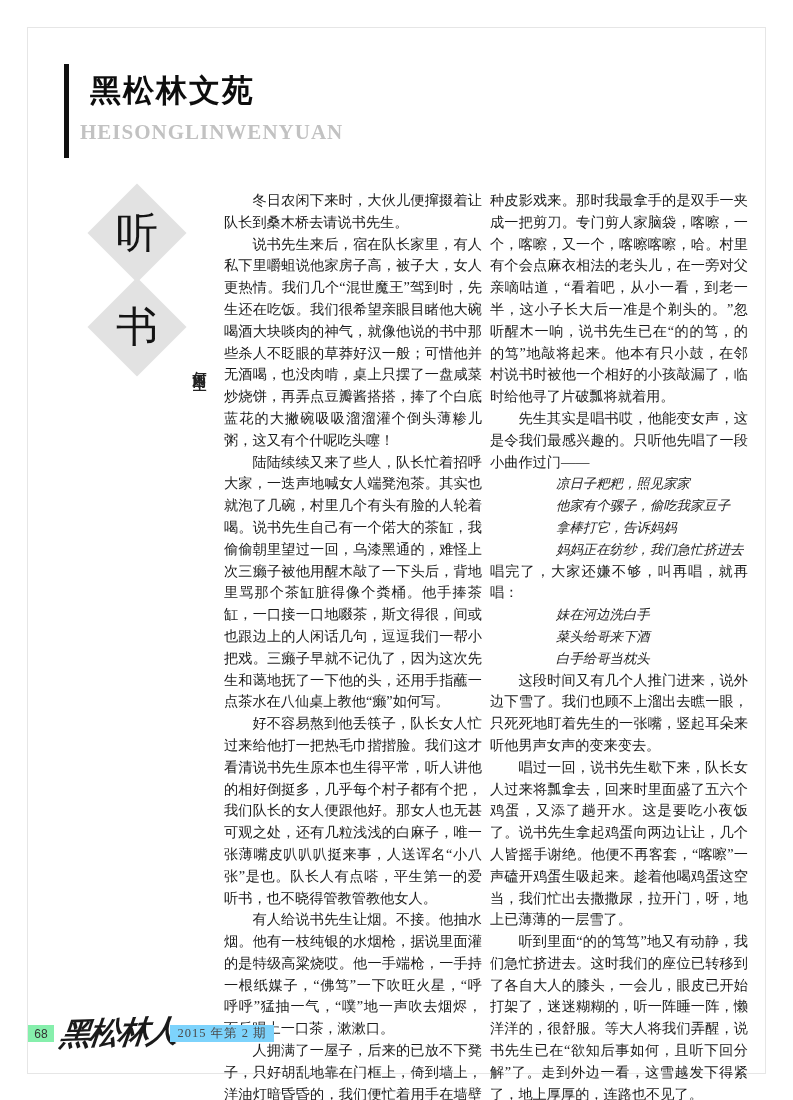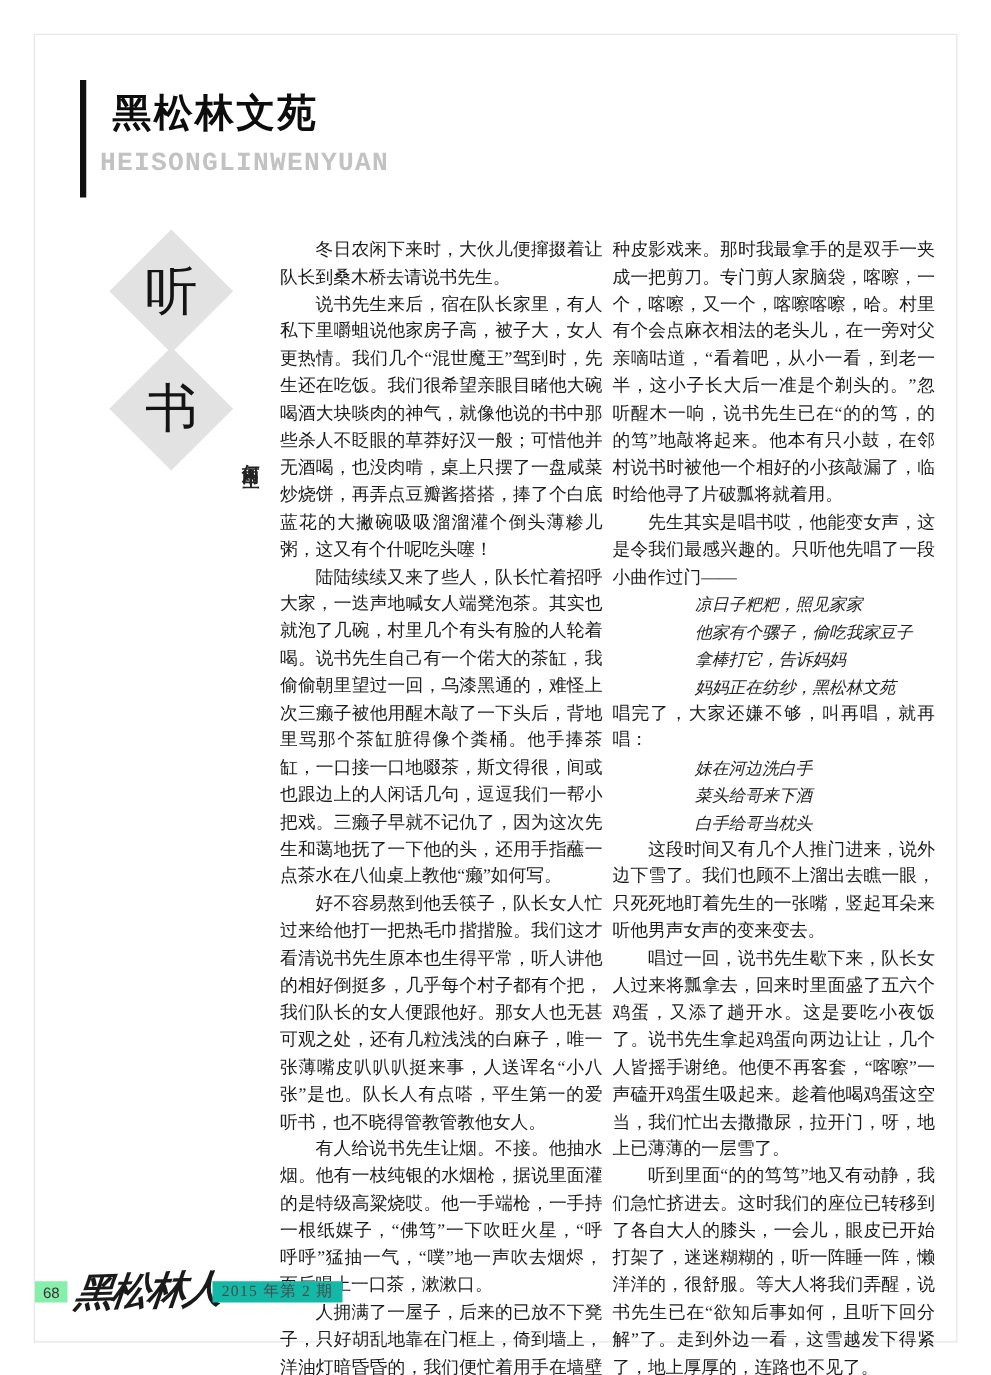--- a/index.html
+++ b/index.html
@@ -11,21 +11,21 @@
     position:absolute;left:27px;top:27px;width:737px;height:1045px;
     border:1px solid #e6e6e6;pointer-events:none;
   }
   
   .head-bar{position:absolute;left:64px;top:64px;width:5px;height:94px;background:#101010;}
   .head-title{
     position:absolute;left:80px;top:70px;font-family:"Liberation Sans",sans-serif;
     font-weight:bold;font-size:31px;letter-spacing:2px;color:#0d0d0d;margin-left:10px;
   }
   .head-sub{
-    position:absolute;left:80px;top:120px;font-family:Liberation Mono, monospace;
+    position:absolute;left:80px;top:120px;font-family:Liberation Serif, serif;
     font-weight:bold;font-size:21px;letter-spacing:1px;color:#c2c2c2;
   }
   
   .diamond{
     position:absolute;width:70px;height:70px;background:#e2e2e2;
     transform:rotate(45deg);left:102px;
   }
   .diamond.d1{top:198px;}
   .diamond.d2{top:292px;}
   .diamond span{
@@ -57,21 +57,21 @@
     position:absolute;left:0;top:7px;width:26px;height:17px;background:#86efac;
     font-family:"Liberation Sans",sans-serif;font-size:12px;color:#333;
     display:flex;align-items:center;justify-content:center;
   }
   .footer-logo{
     position:absolute;left:32px;top:-6px;font-size:31px;font-weight:bold;
     font-style:italic;color:#1a1a1a;transform:skewX(-8deg) rotate(-2deg);
     font-family:"Liberation Serif",serif;white-space:nowrap;letter-spacing:-2px;
   }
   .issue-box{
-    position:absolute;left:142px;top:7px;width:104px;height:17px;background:#14b8a6;
+    position:absolute;left:142px;top:7px;width:104px;height:17px;background:#7dd3fc;
     font-size:12.5px;color:#4a4a4a;display:flex;align-items:center;justify-content:center;
     letter-spacing:1px;
   }
 </style>
 </head>
 <body>
 
 <div class="page-edge"></div>
 
 <div class="head-bar"></div>
@@ -94,21 +94,21 @@
     <p>有人给说书先生让烟。不接。他抽水烟。他有一枝纯银的水烟枪，据说里面灌的是特级高粱烧哎。他一手端枪，一手持一根纸媒子，“佛笃”一下吹旺火星，“呼呼呼”猛抽一气，“噗”地一声吹去烟烬，而后喝上一口茶，漱漱口。</p>
     <p>人拥满了一屋子，后来的已放不下凳子，只好胡乱地靠在门框上，倚到墙上，洋油灯暗昏昏的，我们便忙着用手在墙壁上导演出各</p>
   </div>
 <div class="col col-2" id="col2">
     <p class="noindent">种皮影戏来。那时我最拿手的是双手一夹成一把剪刀。专门剪人家脑袋，喀嚓，一个，喀嚓，又一个，喀嚓喀嚓，哈。村里有个会点麻衣相法的老头儿，在一旁对父亲嘀咕道，“看着吧，从小一看，到老一半，这小子长大后一准是个剃头的。”忽听醒木一响，说书先生已在“的的笃，的的笃”地敲将起来。他本有只小鼓，在邻村说书时被他一个相好的小孩敲漏了，临时给他寻了片破瓢将就着用。</p>
     <p>先生其实是唱书哎，他能变女声，这是令我们最感兴趣的。只听他先唱了一段小曲作过门——</p>
     <div class="verse">
       <div>凉日子粑粑，照见家家</div>
       <div>他家有个骡子，偷吃我家豆子</div>
       <div>拿棒打它，告诉妈妈</div>
-      <div>妈妈正在纺纱，黑松林文苑</div>
+      <div>妈妈正在纺纱，我们急忙挤进去</div>
     </div>
     <p class="noindent">唱完了，大家还嫌不够，叫再唱，就再唱：</p>
     <div class="verse">
       <div>妹在河边洗白手</div>
       <div>菜头给哥来下酒</div>
       <div>白手给哥当枕头</div>
     </div>
     <p>这段时间又有几个人推门进来，说外边下雪了。我们也顾不上溜出去瞧一眼，只死死地盯着先生的一张嘴，竖起耳朵来听他男声女声的变来变去。</p>
     <p>唱过一回，说书先生歇下来，队长女人过来将瓢拿去，回来时里面盛了五六个鸡蛋，又添了趟开水。这是要吃小夜饭了。说书先生拿起鸡蛋向两边让让，几个人皆摇手谢绝。他便不再客套，“喀嚓”一声磕开鸡蛋生吸起来。趁着他喝鸡蛋这空当，我们忙出去撒撒尿，拉开门，呀，地上已薄薄的一层雪了。</p>
     <p>听到里面“的的笃笃”地又有动静，我们急忙挤进去。这时我们的座位已转移到了各自大人的膝头，一会儿，眼皮已开始打架了，迷迷糊糊的，听一阵睡一阵，懒洋洋的，很舒服。等大人将我们弄醒，说书先生已在“欲知后事如何，且听下回分解”了。走到外边一看，这雪越发下得紧了，地上厚厚的，连路也不见了。</p>

